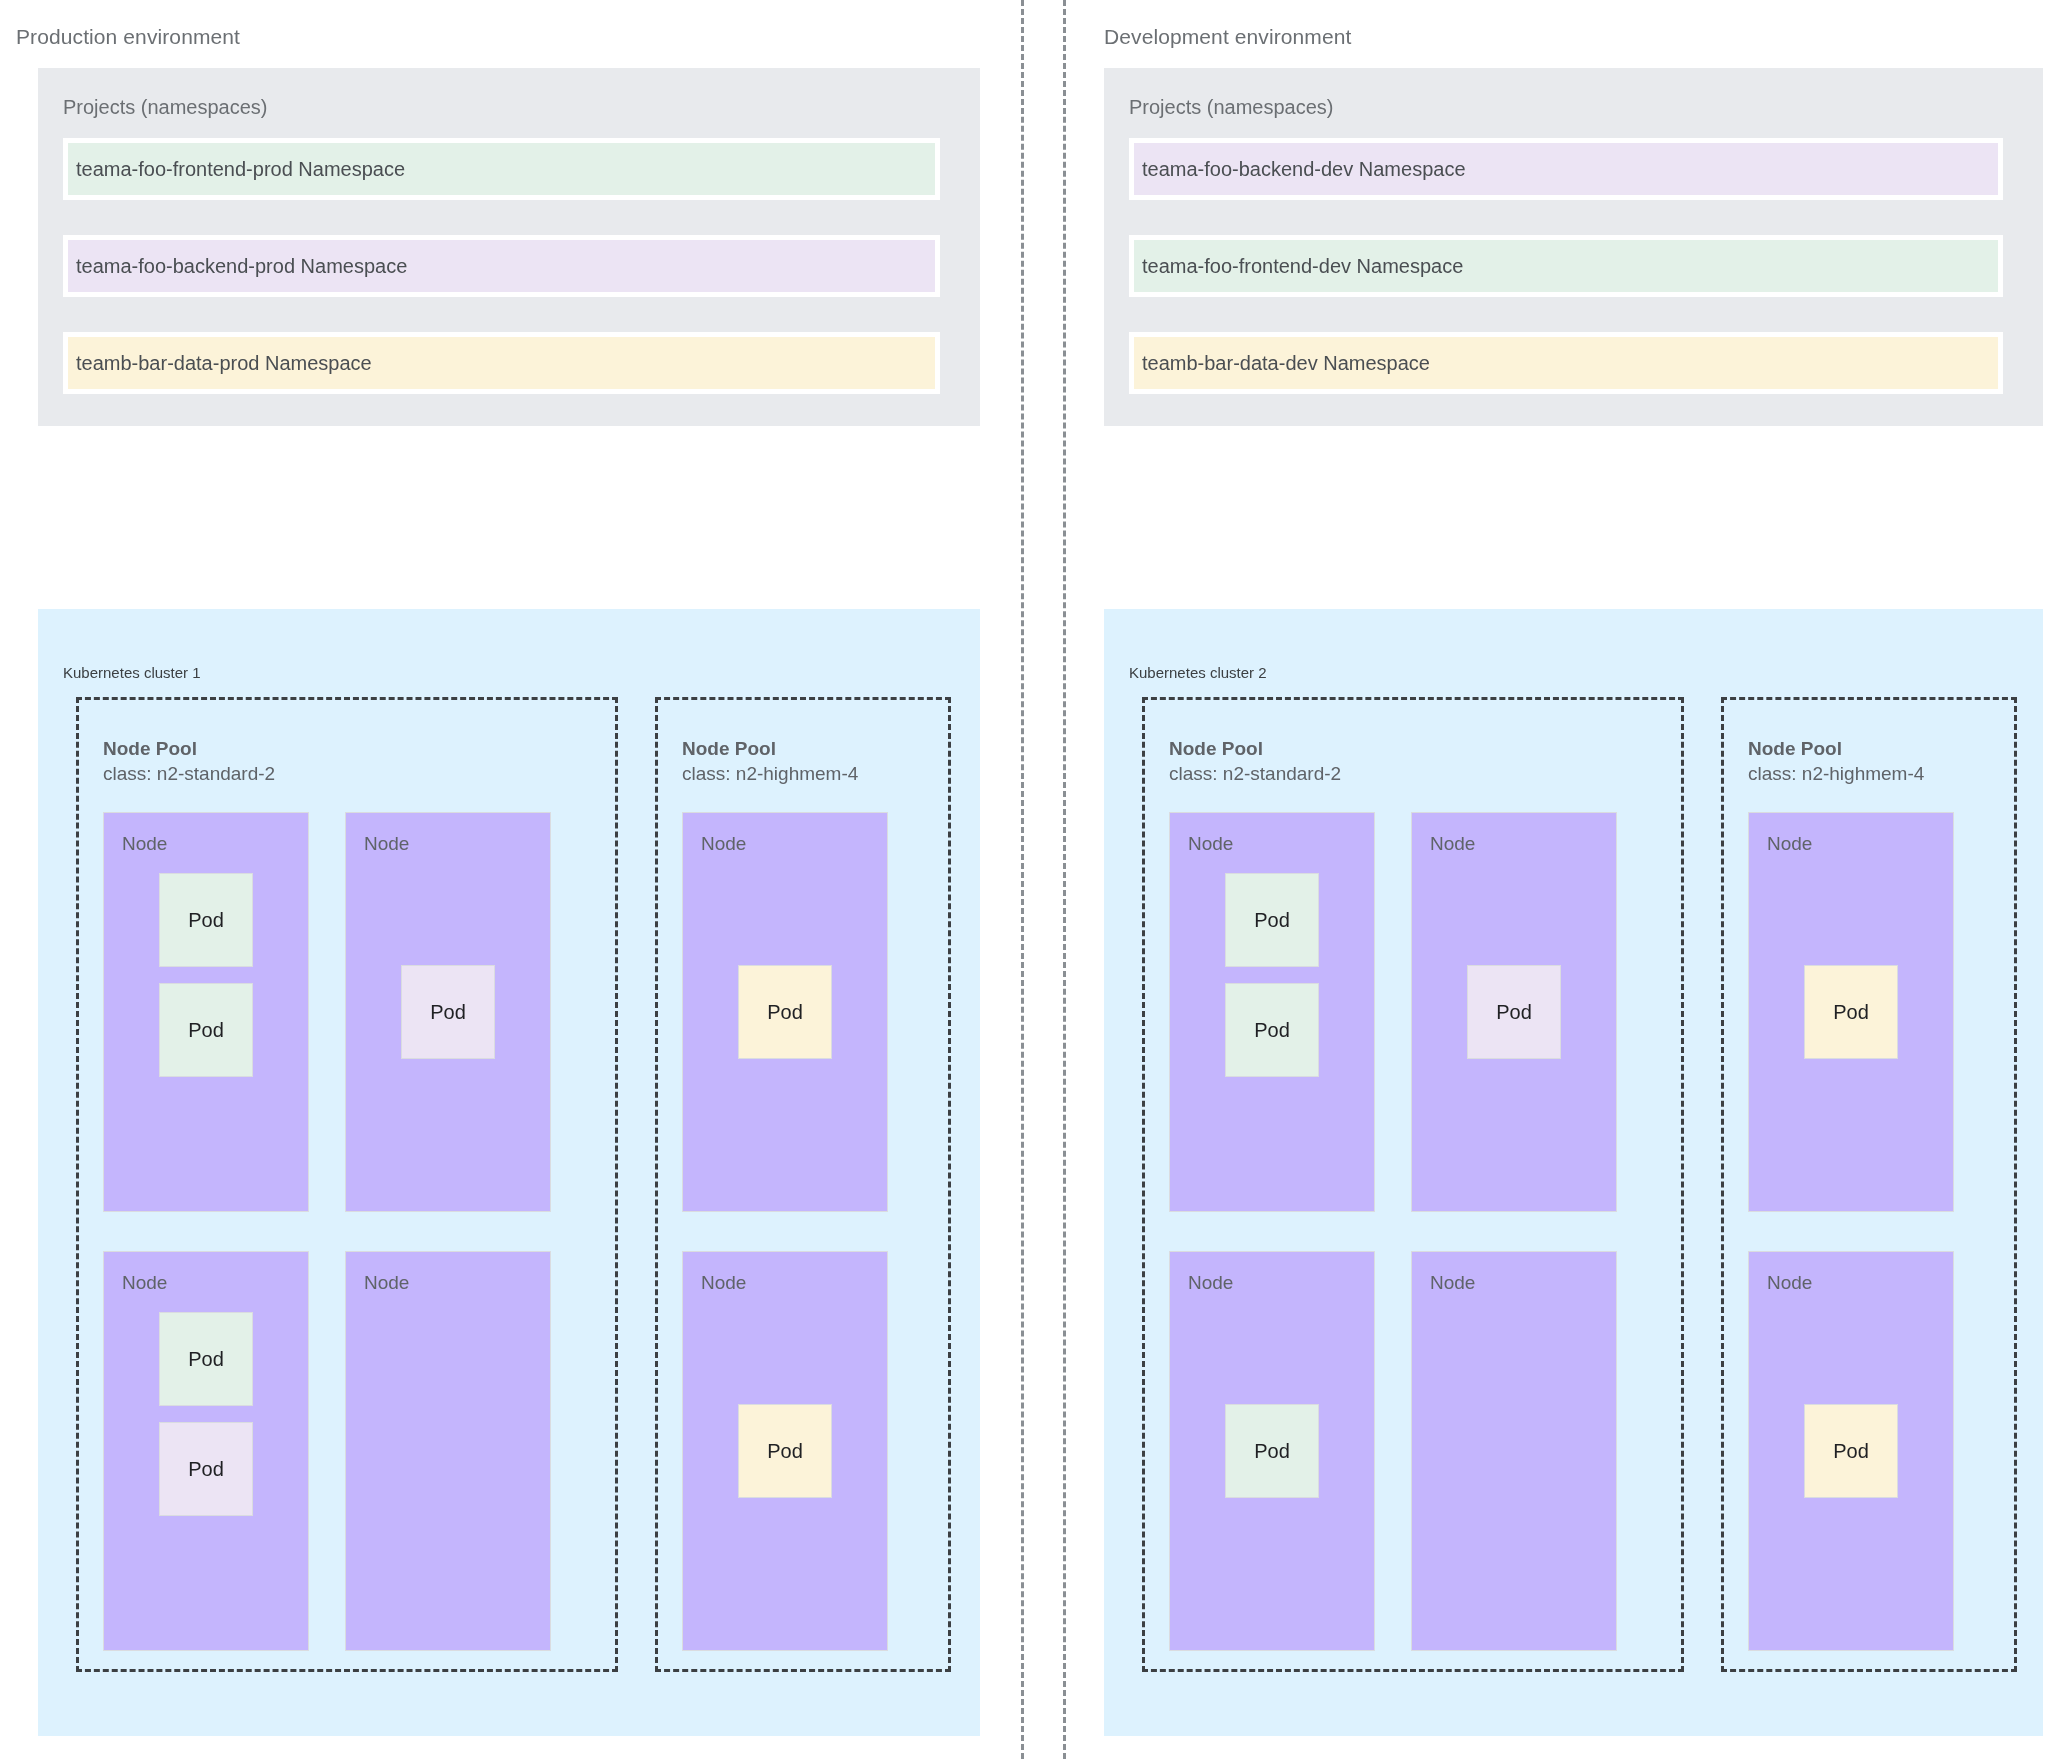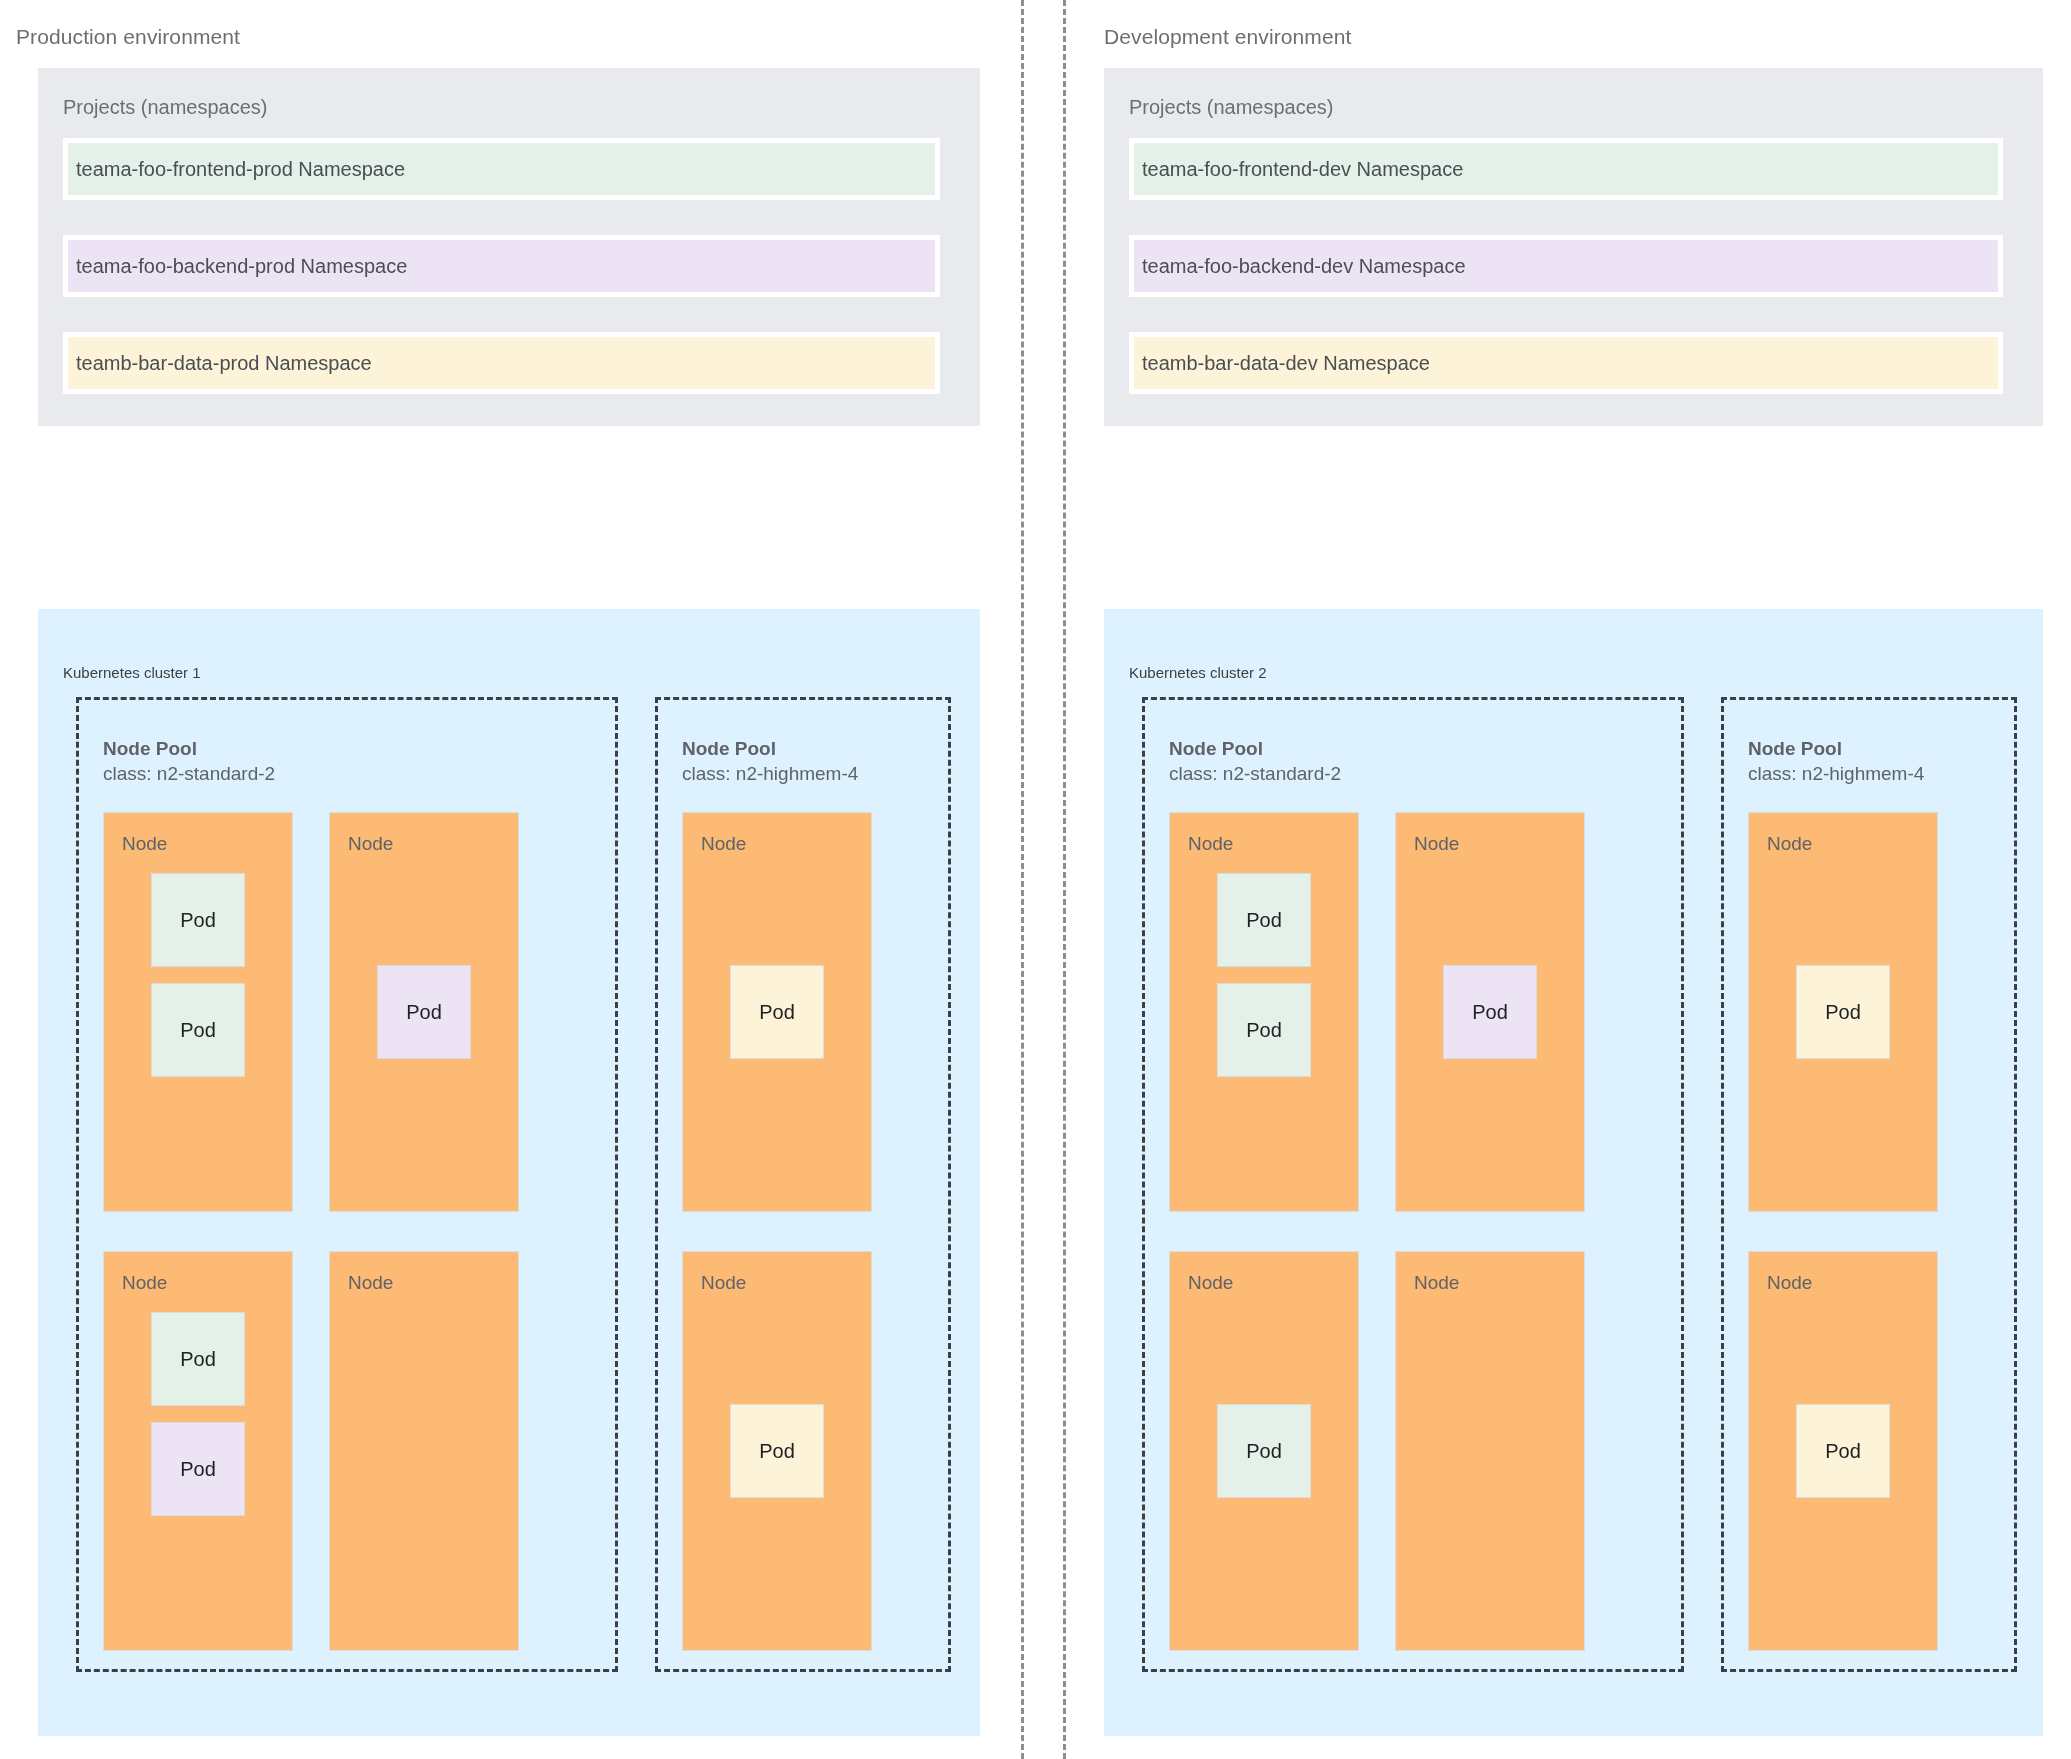--- a/index.html
+++ b/index.html
@@ -142,23 +142,23 @@
     display: block;
   }
 
   .node-grid {
     display: flex;
     flex-wrap: wrap;
     gap: 39px 36px;
     padding: 0 24px;
   }
   .node {
-    width: 190px;
+    width: 206px;
     height: 400px;
-    background: #fdba74;
+    background: #c4b5fd;
     border: 1px solid #dadce0;
     box-sizing: border-box;
     position: relative;
     display: flex;
     flex-direction: column;
     align-items: center;
   }
   .node-label {
     position: absolute;
     left: 18px;
@@ -274,22 +274,22 @@
     </div>
   </div>
 </div>
 
 <div class="env" id="env-dev">
   <div class="env-title">Development environment</div>
 
   <div class="projects-panel" id="projects-dev">
     <div class="projects-title">Projects (namespaces)</div>
     <div class="ns-list">
+      <div class="ns-box ns-purple">teama-foo-backend-dev Namespace</div>
       <div class="ns-box ns-green">teama-foo-frontend-dev Namespace</div>
-      <div class="ns-box ns-purple">teama-foo-backend-dev Namespace</div>
       <div class="ns-box ns-yellow">teamb-bar-data-dev Namespace</div>
     </div>
   </div>
 
   <div class="cluster" id="cluster-2">
     <div class="cluster-title">Kubernetes cluster 2</div>
     <div class="pools">
 
       <div class="pool pool-standard">
         <div class="pool-head">

